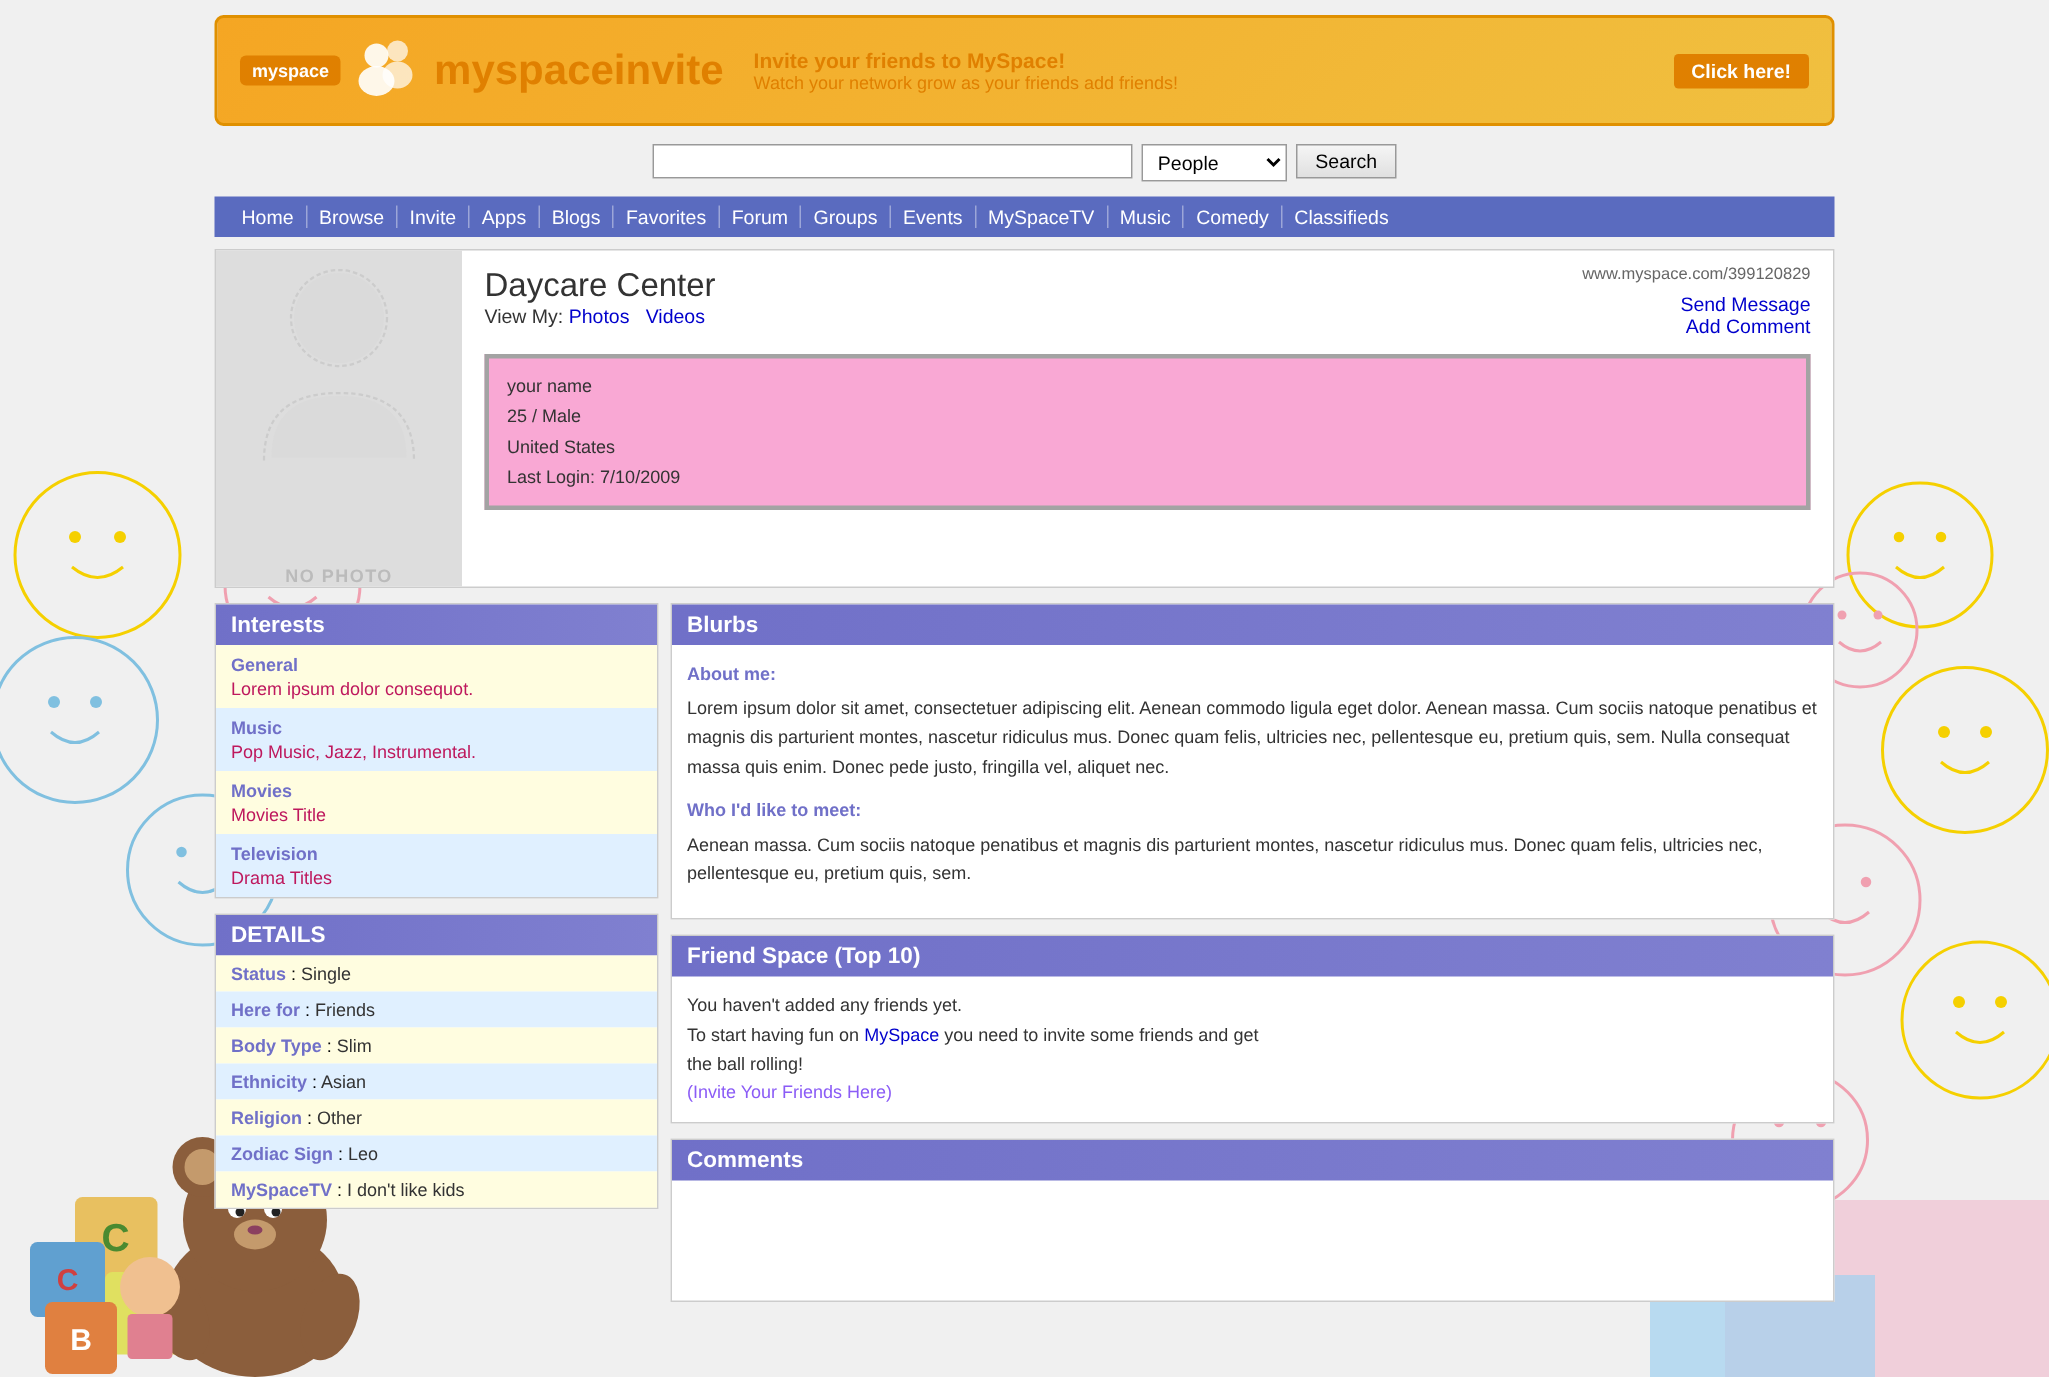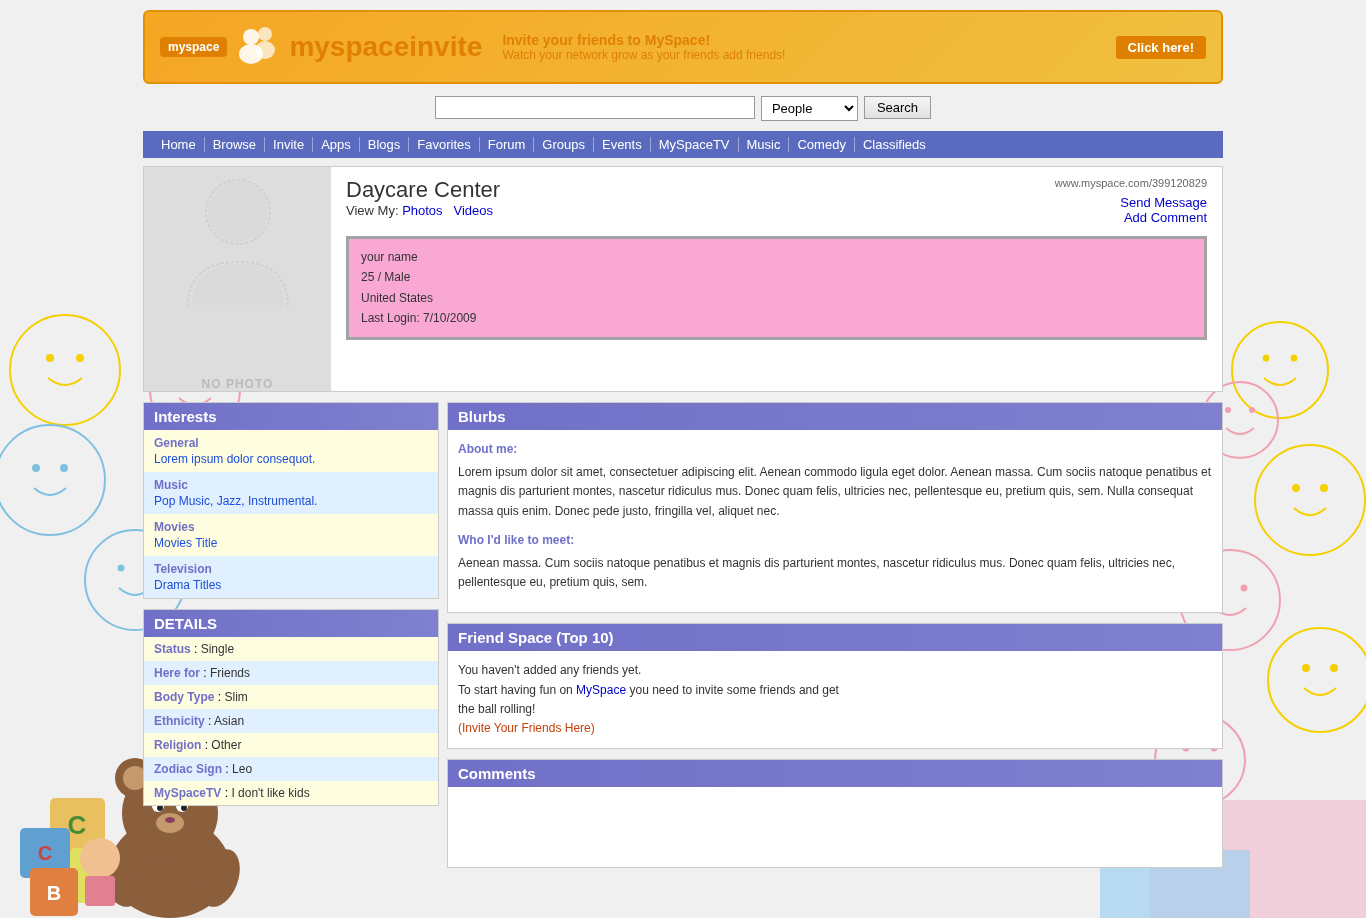--- a/index.html
+++ b/index.html
@@ -107,21 +107,21 @@
     .nav-item:last-child { border-right: none; }
 
     
     .profile-section {
       background: white;
       border: 1px solid #ccc;
       display: flex;
       margin-bottom: 10px;
     }
     .profile-photo {
-      width: 187px;
+      width: 164px;
       min-height: 165px;
       background: #ddd;
       display: flex;
       align-items: center;
       justify-content: center;
       flex-direction: column;
       flex-shrink: 0;
       position: relative;
     }
     .no-photo-figure {
@@ -185,21 +185,21 @@
     }
     .interest-row:nth-child(odd) { background: #fffde0; }
     .interest-row:nth-child(even) { background: #e0f0ff; }
     .interest-label {
       color: #7070c8;
       font-size: 12px;
       font-weight: bold;
       margin-bottom: 2px;
     }
     .interest-value {
-      color: #1d4ed8;
+      color: #be185d;
       font-size: 12px;
     }
 
     
     .details-row {
       padding: 5px 10px;
       font-size: 12px;
     }
     .details-row:nth-child(odd) { background: #fffde0; }
     .details-row:nth-child(even) { background: #e0f0ff; }
@@ -518,21 +518,21 @@
         <div class="section-header">Friend Space (Top 10)</div>
         <div class="friend-content">
           <div>You haven't added any friends yet.</div>
           <div>
             <span>To start having fun on</span>
             <a style="color:#00c;text-decoration:none;">MySpace</a>
             <span>you need to invite some friends and get</span>
           </div>
           <div>the ball rolling!</div>
           <div>
-            <a style="color:#c2410c;text-decoration:none;">(Invite Your Friends Here)</a>
+            <a style="color:#8b5cf6;text-decoration:none;">(Invite Your Friends Here)</a>
           </div>
         </div>
       </div>
 
       <div class="section-box">
         <div class="section-header">Comments</div>
         <div class="comments-content"></div>
       </div>
 
     </div>

